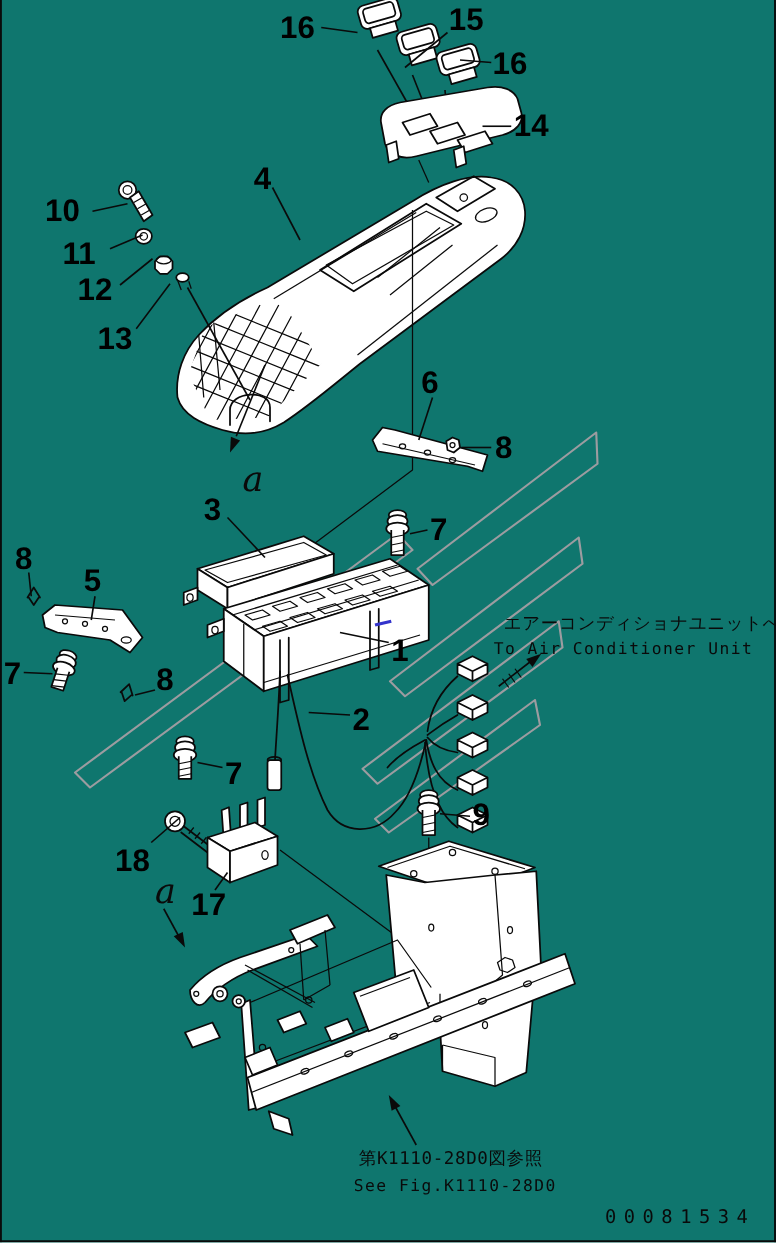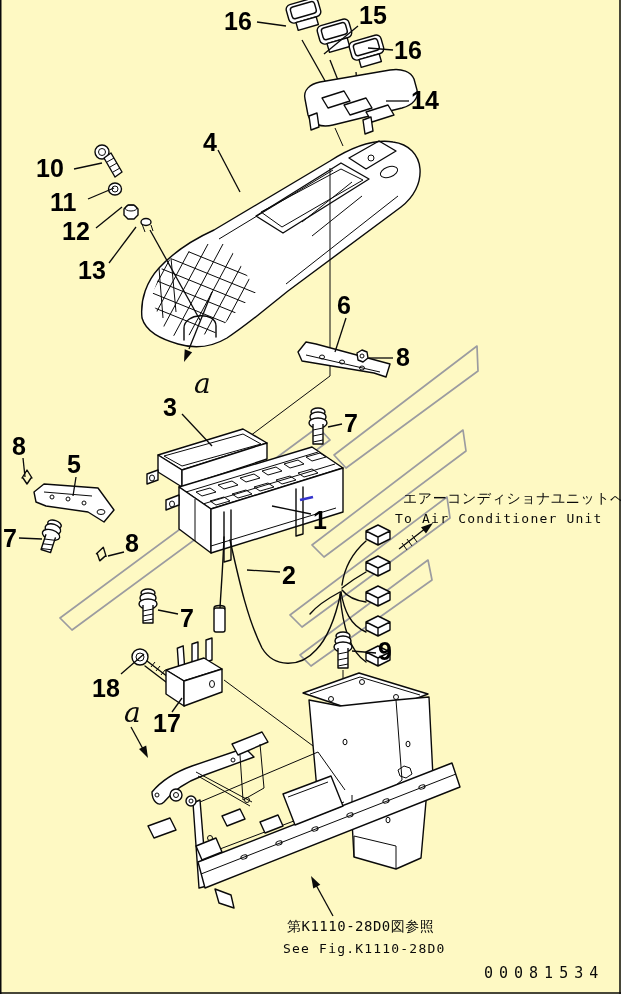--- a/index.html
+++ b/index.html
@@ -1,16 +1,16 @@
 <!DOCTYPE html>
 <html><head>
 <meta charset="utf-8">
 <style>
   html,body{margin:0;padding:0;background:#e8e8e8;}
-  .page{position:relative;width:621px;height:994px;background:#fef9c3;margin:0 auto;overflow:hidden;}
+  .page{position:relative;width:621px;height:994px;background:#0f766e;margin:0 auto;overflow:hidden;}
   svg{position:absolute;left:0;top:0;}
   svg text{user-select:none;}
   .callout{font:700 25px "Liberation Sans",sans-serif;fill:#000;}
   .view-letter{font:italic 400 28px "DejaVu Serif",serif;fill:#0a0a0a;}
   .note-jp{font:400 14px "DejaVu Sans","Liberation Sans",sans-serif;fill:#0a0a0a;letter-spacing:0.5px;}
   .note-mono{font:400 13px "DejaVu Sans Mono",monospace;fill:#0a0a0a;letter-spacing:1.2px;}
   .ref-jp{font:400 14px "DejaVu Sans Mono","DejaVu Sans",monospace;fill:#0a0a0a;letter-spacing:0.5px;}
   .doc-number{font:400 15px "DejaVu Sans Mono",monospace;fill:#0a0a0a;letter-spacing:6px;}
   .art{stroke:#0a0a0a;fill:none;stroke-width:1.4;stroke-linejoin:round;stroke-linecap:round;}
   .artw{stroke:#0a0a0a;fill:#fff;stroke-width:1.4;stroke-linejoin:round;}

